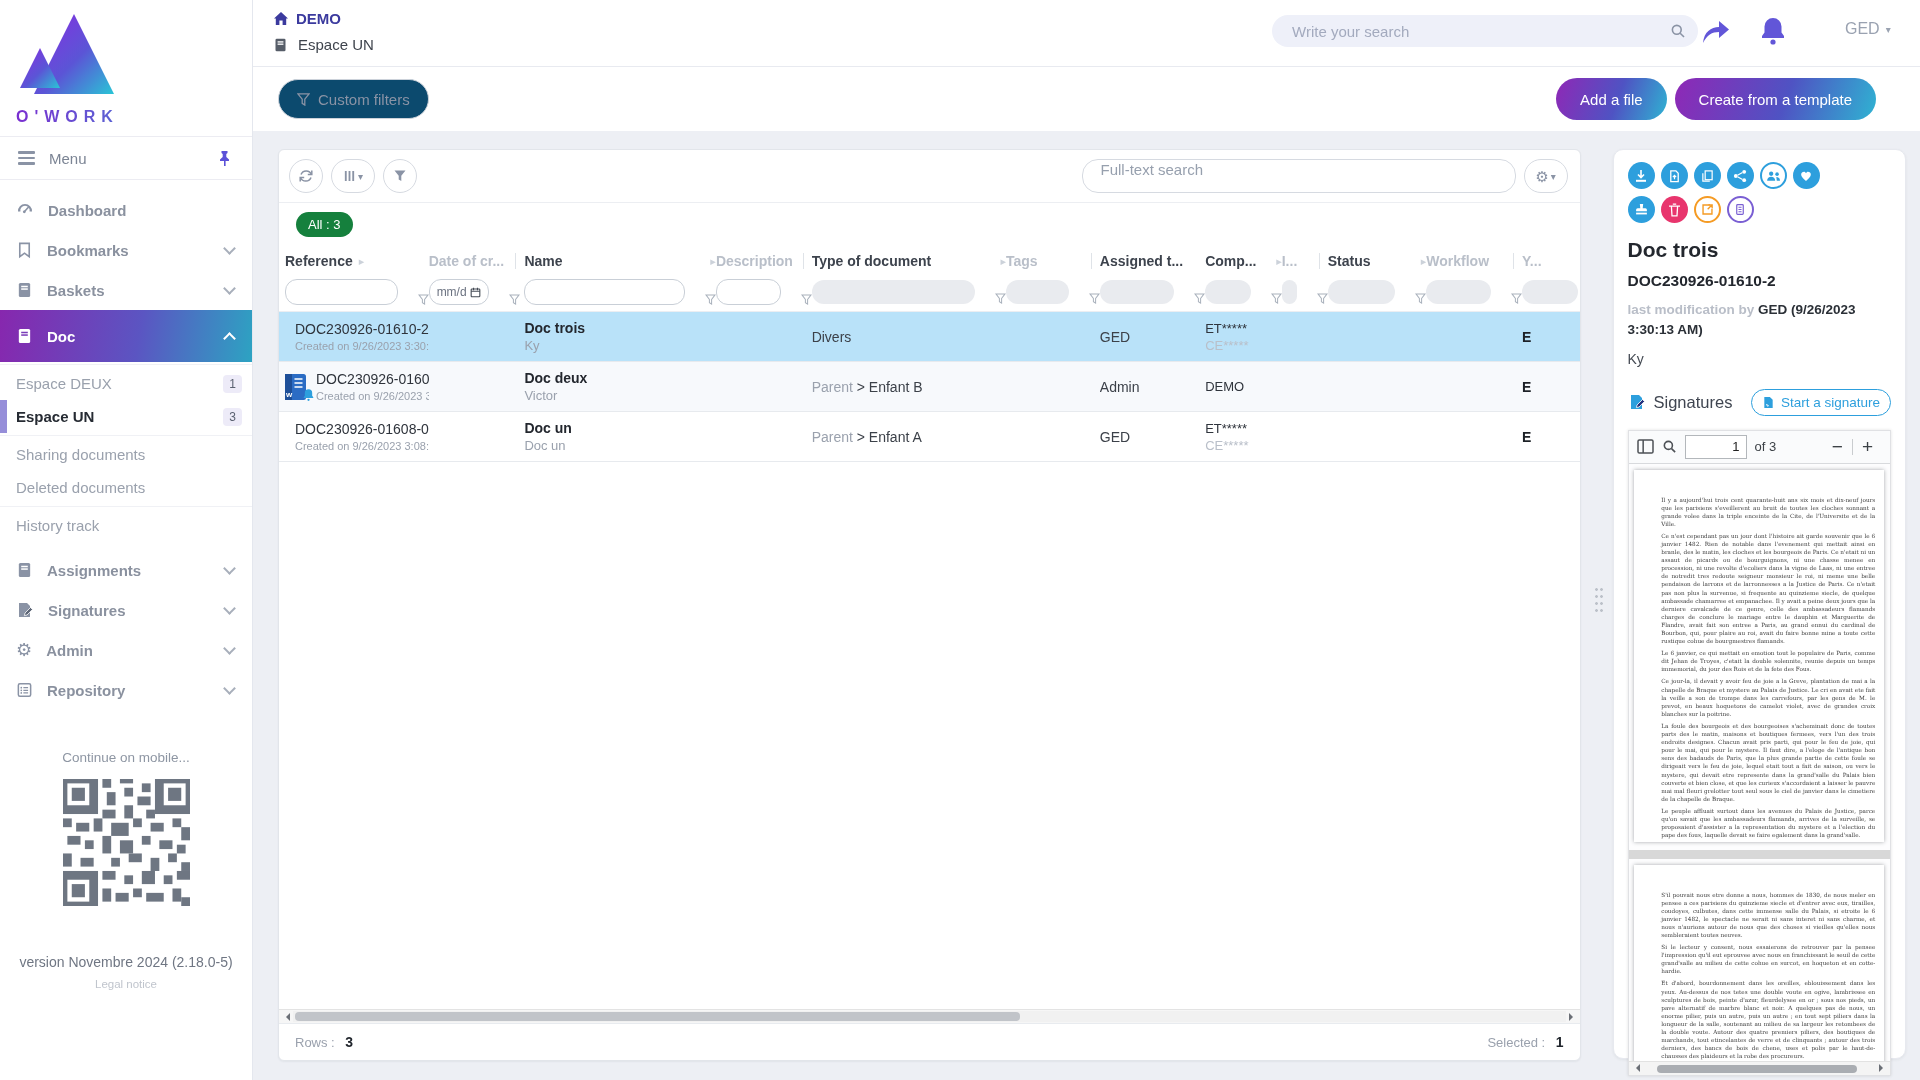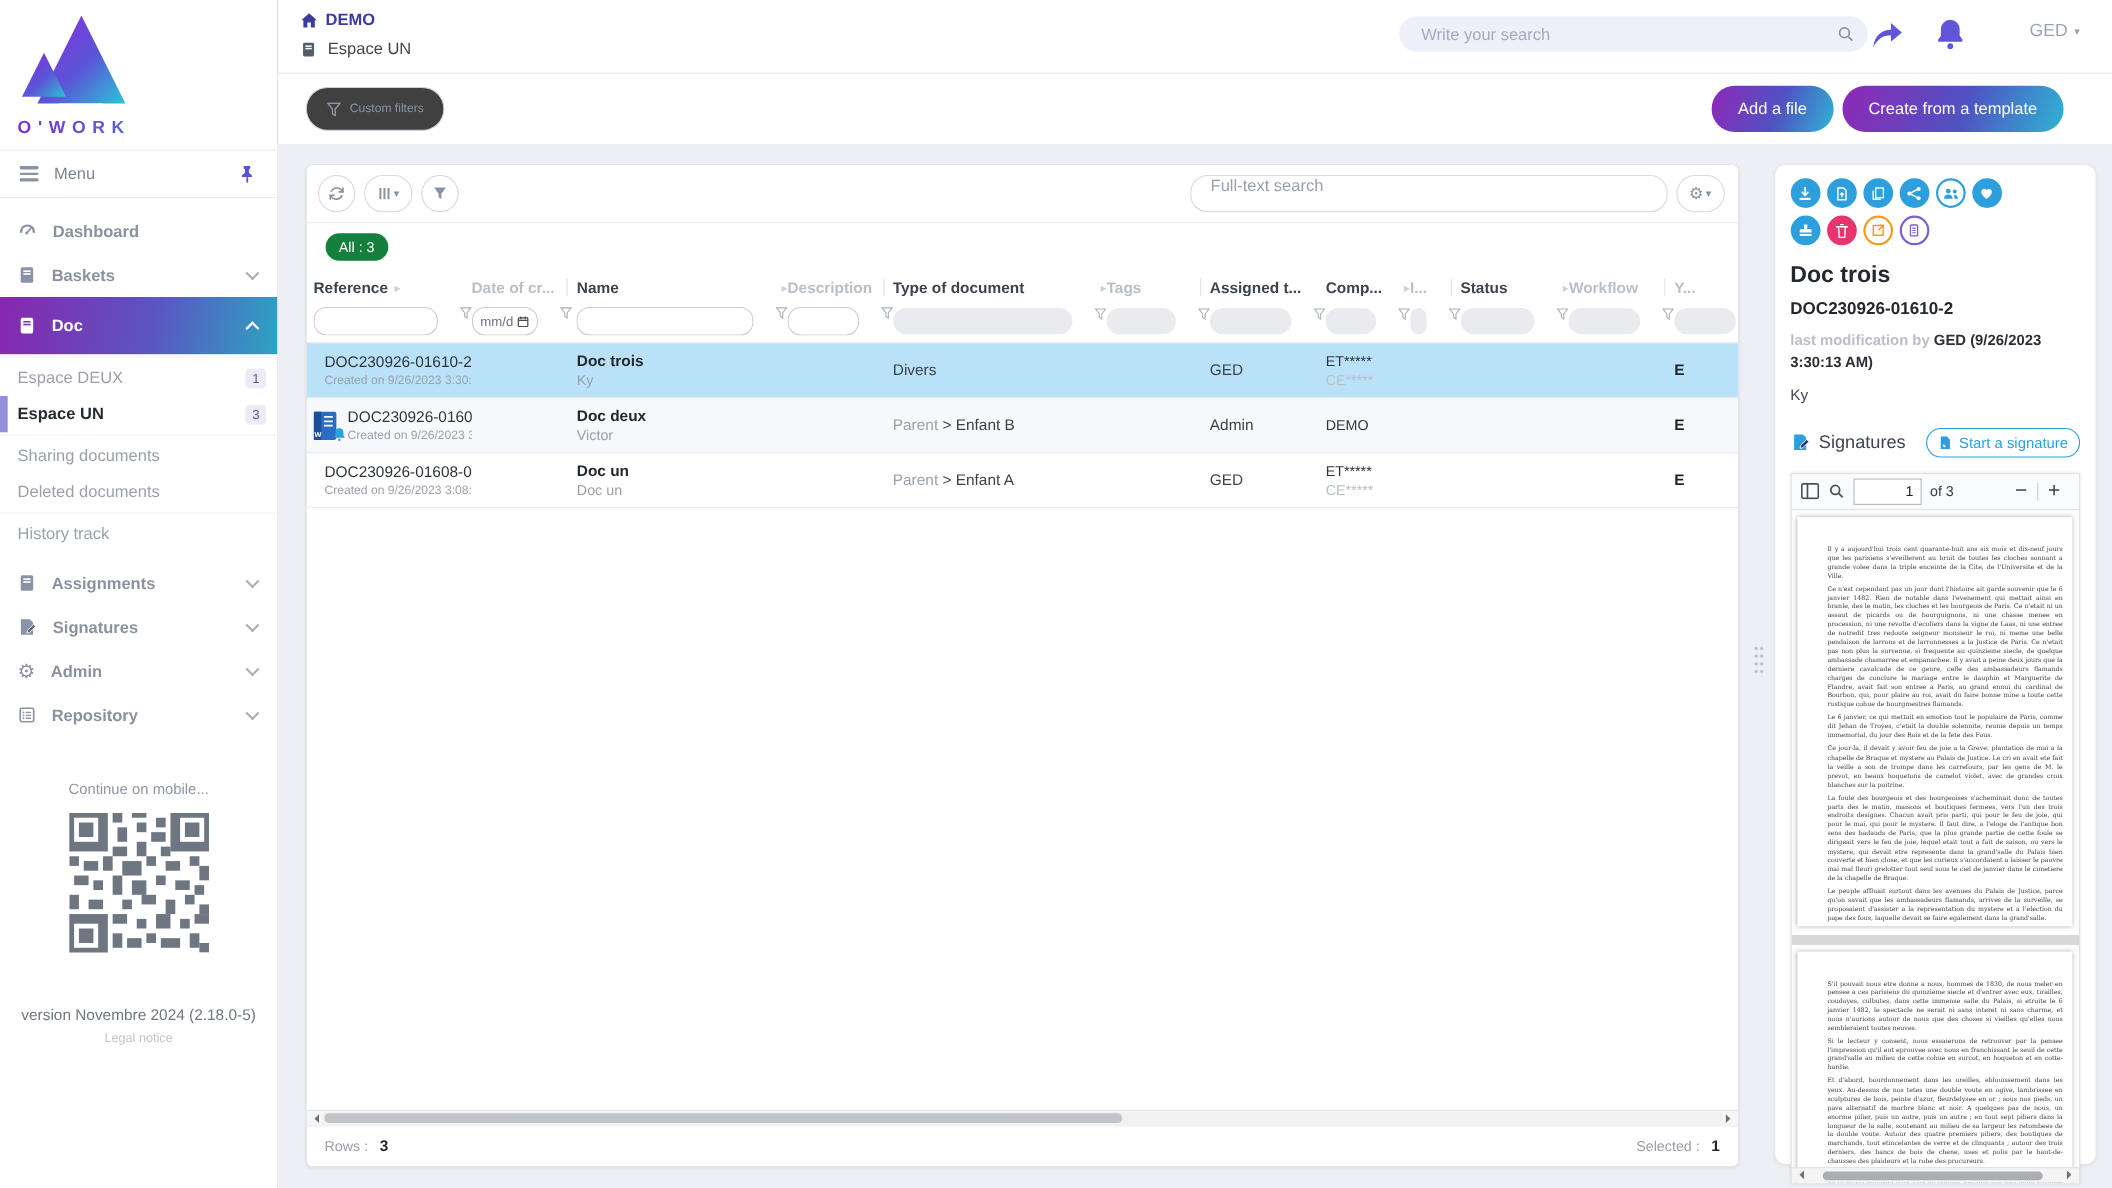--- a/index.html
+++ b/index.html
@@ -48,21 +48,21 @@
   .g-search input{flex:1;border:none;background:transparent;outline:none;font-size:15px;color:#4a5160;
             font-family:"Liberation Sans",sans-serif}
   .g-search input::placeholder{color:#a3aabe}
   .top-ic{position:absolute;cursor:pointer}
   .user-menu{position:absolute;left:1592px;top:20px;display:flex;align-items:center;gap:6px;cursor:pointer;
              color:#9aa2b1;font-size:16px}
   .caret{font-size:10px;color:#9aa2b1}
   .actionbar{height:64px;background:#fff;display:flex;align-items:center;justify-content:space-between;
              padding:0 44px 0 25px}
   .pill-outline{display:flex;align-items:center;gap:8px;height:40px;border:1px solid #ccd2da;border-radius:21px;
-             padding:0 18px;color:#8a93a5;font-size:11px;background:#404040;cursor:pointer}
+             padding:0 18px;color:#8a93a5;font-size:15px;background:#0c4a6e;cursor:pointer}
   .grad-btn{height:42px;border:none;border-radius:21px;padding:0 24px;color:#fff;font-size:15px;cursor:pointer;
             background:linear-gradient(110deg,#8f28b6 0%,#4f53c3 55%,#2fb3d2 100%);
             font-family:"Liberation Sans",sans-serif}
   .btn-group{display:flex;gap:8px}
   .content{flex:1;display:flex;padding:18px 14px 0 25px;gap:32px;background:#edeff4;min-height:0}
   
   .table-card{width:1303px;height:910px;background:#fff;border:1px solid #e2e5ea;border-radius:6px;
               box-shadow:0 1px 2px rgba(40,50,60,.06);display:flex;flex-direction:column;overflow:hidden}
   .t-toolbar{height:52px;display:flex;align-items:center;padding:0 12px 0 10px;border-bottom:1px solid #eceef2;gap:8px}
   .circ-btn{width:34px;height:34px;border:1px solid #d6dae1;border-radius:17px;background:#fff;display:flex;
@@ -78,21 +78,21 @@
   .cols{display:flex;padding-left:6px}
   .w0{width:150px}.w1{width:100px}.w2{width:200px}.w3{width:100px}.w4{width:203px}.w5{width:98px}
   .w6{width:110px}.w7{width:80px}.w8{width:48px}.w9{width:103px}.w10{width:100px}.w11{width:60px}
   .hdr{height:32px;align-items:center}
   .hcell{font-size:14px;display:flex;align-items:center;gap:6px;overflow:hidden;white-space:nowrap}
   .hcell.dark{color:#3d434d;font-weight:bold}
   .hcell.lite{color:#b9bfc9;font-weight:bold}
   .sortc{color:#ccd2da;font-size:11px}
   .vsep{border-left:1px solid #dfe3e8;height:16px;margin-right:8px}
   .frow{height:30px;align-items:center;border-bottom:1px solid #eceef2;padding-bottom:4px}
-  .fcell{display:flex;align-items:flex-start;gap:20px;overflow:hidden}
+  .fcell{display:flex;align-items:flex-end;gap:20px;overflow:hidden}
   .fin{height:24px;border:1px solid #c9cfd7;border-radius:12px;background:#fff;outline:none;min-width:0;
        padding:0 8px;font-size:12px;font-family:"Liberation Sans",sans-serif}
   .fin.dis{background:#e9ebef;border:none}
   .date-pill{height:24px;border:1px solid #c9cfd7;border-radius:12px;display:flex;align-items:center;gap:3px;
        padding:0 7px;font-size:12px;color:#6b7280;cursor:pointer}
   .fun{flex:0 0 auto}
   .trow{height:49px;display:flex;align-items:center;border-bottom:1px solid #e7eaee;padding-left:6px;cursor:pointer}
   .trow.sel{background:#b9e2f9}
   .trow.alt{background:#f7f9fc}
   .cell{overflow:hidden;white-space:nowrap}
@@ -200,20 +200,27 @@
     <div class="nav-item">
       <svg width="18" height="18" viewBox="0 0 18 18">
         <path d="M9 3a7 7 0 0 0-7 7.5h2.4a4.7 4.7 0 1 1 9.2 0H16A7 7 0 0 0 9 3z" fill="#8a93a5"></path>
         <path d="M8.3 10.8 12.6 6" stroke="#8a93a5" stroke-width="1.6"></path>
         <circle cx="8.3" cy="10.8" r="1.4" fill="#8a93a5"></circle>
       </svg>
       <span class="lbl">Dashboard</span>
     </div>
     <div class="nav-item">
       <svg width="17" height="18" viewBox="0 0 18 18">
+        <path d="M4 2h10v14l-5-3.6L4 16z" fill="none" stroke="#8a93a5" stroke-width="1.7"></path>
+      </svg>
+      <span class="lbl">Bookmarks</span>
+      <span class="chev"></span>
+    </div>
+    <div class="nav-item">
+      <svg width="17" height="18" viewBox="0 0 18 18">
         <rect x="3" y="1.5" width="12" height="15" rx="1.6" fill="#8a93a5"></rect>
         <rect x="5.5" y="4.5" width="7" height="1.6" fill="#fff"></rect>
           <rect x="5.5" y="7.2" width="7" height="1.6" fill="#fff"></rect>
       </svg>
       <span class="lbl">Baskets</span>
       <span class="chev"></span>
     </div>
 
     <div class="nav-doc">
       <svg width="17" height="18" viewBox="0 0 18 18">

